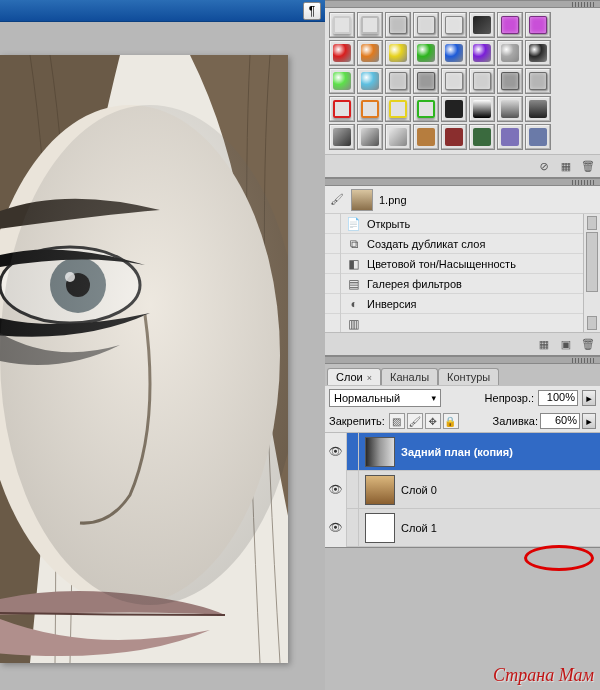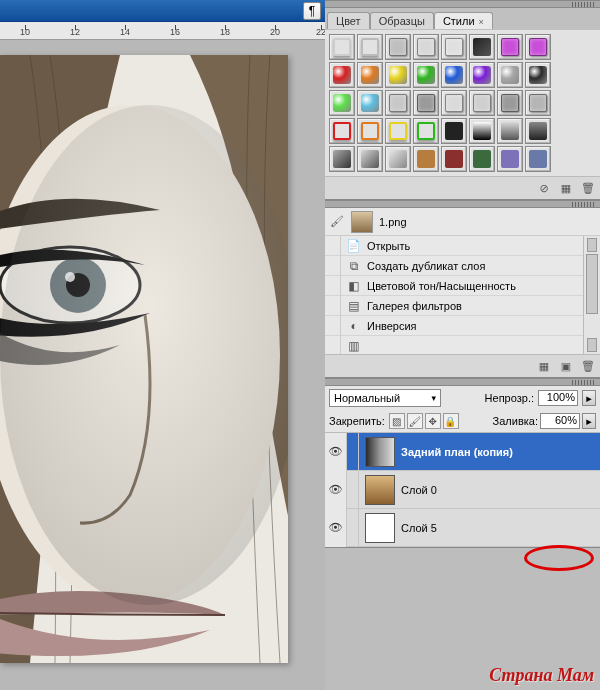--- a/index.html
+++ b/index.html
@@ -365,40 +365,30 @@
   
   .watermark{
     position:absolute;
     right:6px; bottom:4px;
     font-family: 'Segoe Script', 'Brush Script MT', cursive;
     font-size:18px;
     font-style:italic;
     color:#c01414;
     text-shadow:1px 1px 1px rgba(255,255,255,.6);
     pointer-events:none;
-    font-weight:bold;
   }
 </style>
 </head>
 <body>
 
 <div class="canvas-area">
   <div class="menubar">
     <div class="pilcrow-btn">
       <span>¶</span>
     </div>
-  </div>
-  <div class="ruler">
-    <span class="ruler-tick" style="left:20px">10</span>
-    <span class="ruler-tick" style="left:70px">12</span>
-    <span class="ruler-tick" style="left:120px">14</span>
-    <span class="ruler-tick" style="left:170px">16</span>
-    <span class="ruler-tick" style="left:220px">18</span>
-    <span class="ruler-tick" style="left:270px">20</span>
-    <span class="ruler-tick" style="left:316px">22</span>
   </div>
   <div class="canvas-viewport">
     <svg viewBox="0 0 288 608" preserveAspectRatio="xMidYMid slice">
       <rect width="288" height="608" fill="#ece9e2"></rect>
 
       <path d="M-20 0 L120 0 Q90 120 60 300 Q45 450 30 608 L-20 608 Z" fill="#6a5a47"></path>
       <path d="M140 0 L320 0 L320 608 Q260 350 245 180 Q230 80 190 0 Z" fill="#776550"></path>
       <g stroke="#4a3d2e" stroke-width="1" opacity="0.5">
         <path d="M30 0 Q60 200 55 608" fill="none"></path>
         <path d="M50 0 Q80 200 70 608" fill="none"></path>
@@ -435,27 +425,20 @@
     </svg>
   </div>
 </div>
 
 <div class="right-panels">
 
 
   <div class="panel-hr"></div>
 
   <div class="panel">
-    <div class="panel-tabs">
-      <div class="tab">Цвет</div>
-      <div class="tab">Образцы</div>
-      <div class="tab active">
-        <span>Стили</span><span class="tab-x">×</span>
-      </div>
-    </div>
     <div class="panel-body">
       <div class="styles-grid">
         <div class="swatch sw-outline" style="--c:#ccc">
             <div class="swatch-inner"></div>
           </div>
         <div class="swatch sw-outline" style="--c:#bbb">
             <div class="swatch-inner"></div>
           </div>
         <div class="swatch sw-chic" style="--c:#bfbfbf">
             <div class="swatch-inner"></div>
@@ -631,20 +614,27 @@
     <div class="styles-footer">
       <span class="mini-icon">▦</span>
       <span class="mini-icon">▣</span>
       <span class="mini-icon">🗑</span>
     </div>
   </div>
 
   <div class="panel-hr"></div>
 
   <div class="panel" style="position:relative">
+    <div class="panel-tabs">
+      <div class="tab active">
+        <span>Слои</span><span class="tab-x">×</span>
+      </div>
+      <div class="tab">Каналы</div>
+      <div class="tab">Контуры</div>
+    </div>
 
     <div class="layers-controls">
       <div class="select-blend">
         <span>Нормальный</span>
         <span style="font-size:9px">▾</span>
       </div>
       <span style="margin-left:auto">Непрозр.:</span>
       <span class="opacity-field">100%</span>
       <span class="spinner">▸</span>
     </div>
@@ -674,21 +664,21 @@
       <div class="layer-row">
         <div class="eye-cell">👁</div>
         <div class="link-cell"></div>
         <div class="layer-thumb face2"></div>
         <span>Слой 0</span>
       </div>
       <div class="layer-row">
         <div class="eye-cell">👁</div>
         <div class="link-cell"></div>
         <div class="layer-thumb white"></div>
-        <span>Слой 5</span>
+        <span>Слой 1</span>
       </div>
     </div>
   </div>
 
   <div class="red-ring"></div>
 </div>
 
 <div class="watermark">Страна Мам</div>
 
 </body></html>

